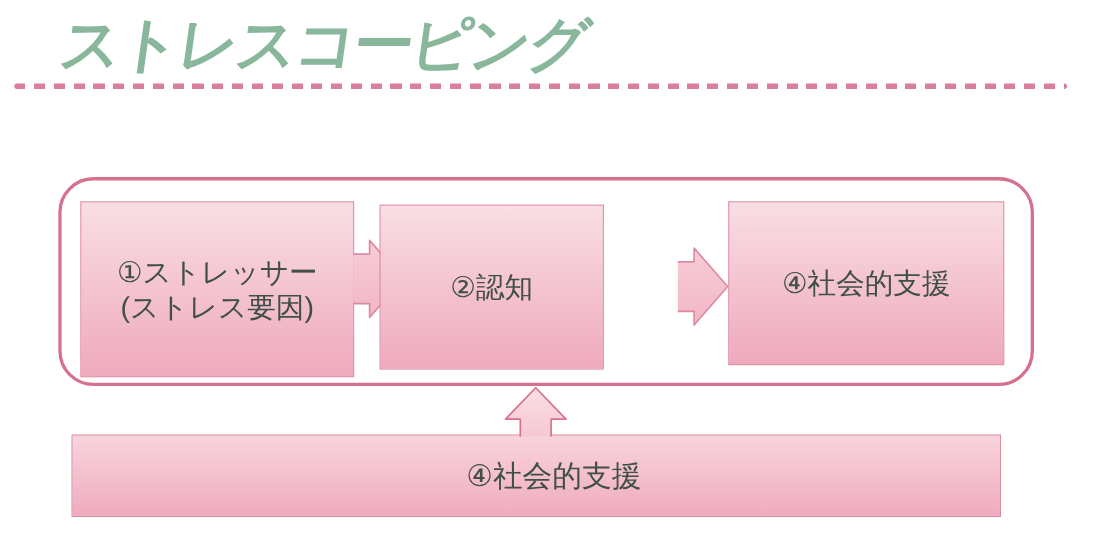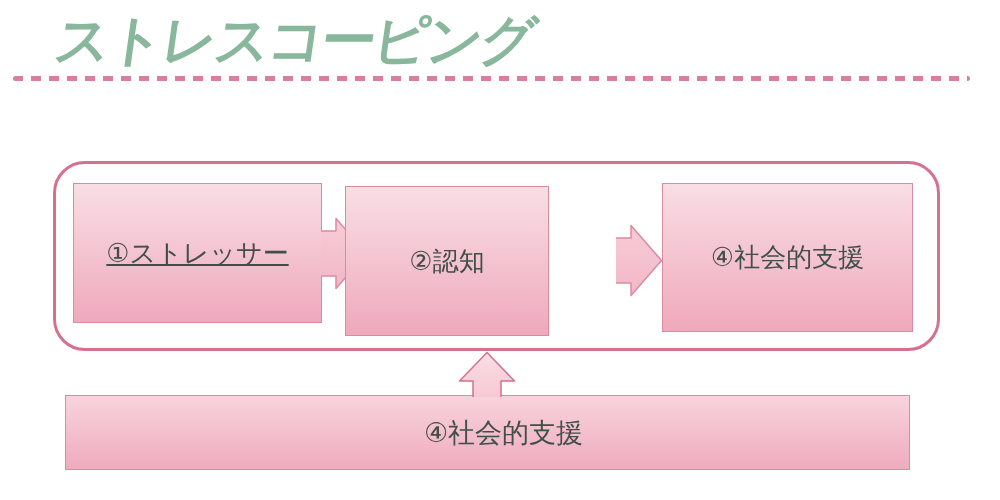--- a/index.html
+++ b/index.html
@@ -29,21 +29,21 @@
   }
 
   .fbox{
     position:absolute;box-sizing:border-box;
     border:1.5px solid #dc8aa2;
     background:linear-gradient(180deg,#f9dee4 0%,#efa9bd 100%);
     display:flex;flex-direction:column;align-items:center;justify-content:center;
     text-align:center;color:#404f49;font-size:26px;line-height:1.25;
     white-space:nowrap;
   }
-  #box-stressor{left:73px;top:183px;width:249px;height:140px;text-decoration:underline;}
+  #box-stressor{left:73px;top:183px;width:249px;height:160px;}
   #box-cognition{left:345px;top:186px;width:204px;height:150px;}
   #box-response{left:662px;top:183px;width:251px;height:149px;}
 
   .support-box{
     position:absolute;left:65px;top:395px;width:845px;height:75px;
     box-sizing:border-box;border:1.5px solid #dc8aa2;
     background:linear-gradient(180deg,#f8d4dc 0%,#f0abbe 100%);
     display:flex;align-items:center;justify-content:center;
     color:#404f49;font-size:27px;white-space:nowrap;padding-left:32px;
   }
@@ -58,20 +58,21 @@
 
 <div class="stage">
 
   <div class="page-title">ストレスコーピング</div>
   <div class="title-underline"></div>
 
   <div class="flow-container"></div>
 
   <div class="fbox" id="box-stressor">
     <span>①ストレッサー</span>
+    <span>(ストレス要因)</span>
   </div>
 
   <svg class="arrow" id="arrow-1" width="47" height="73" viewBox="0 0 47 73">
     <defs>
       <linearGradient id="grad-r1" x1="0" y1="0" x2="0" y2="1">
         <stop offset="0" stop-color="#f7ccd6"></stop>
         <stop offset="1" stop-color="#f2b7c7"></stop>
       </linearGradient>
     </defs>
     <path d="M0,14 L15,14 L15,1.5 L45.5,36.5 L15,71.5 L15,59 L0,59" fill="url(#grad-r1)" stroke="#dc8aa2" stroke-width="1.5" stroke-linejoin="round"></path>

